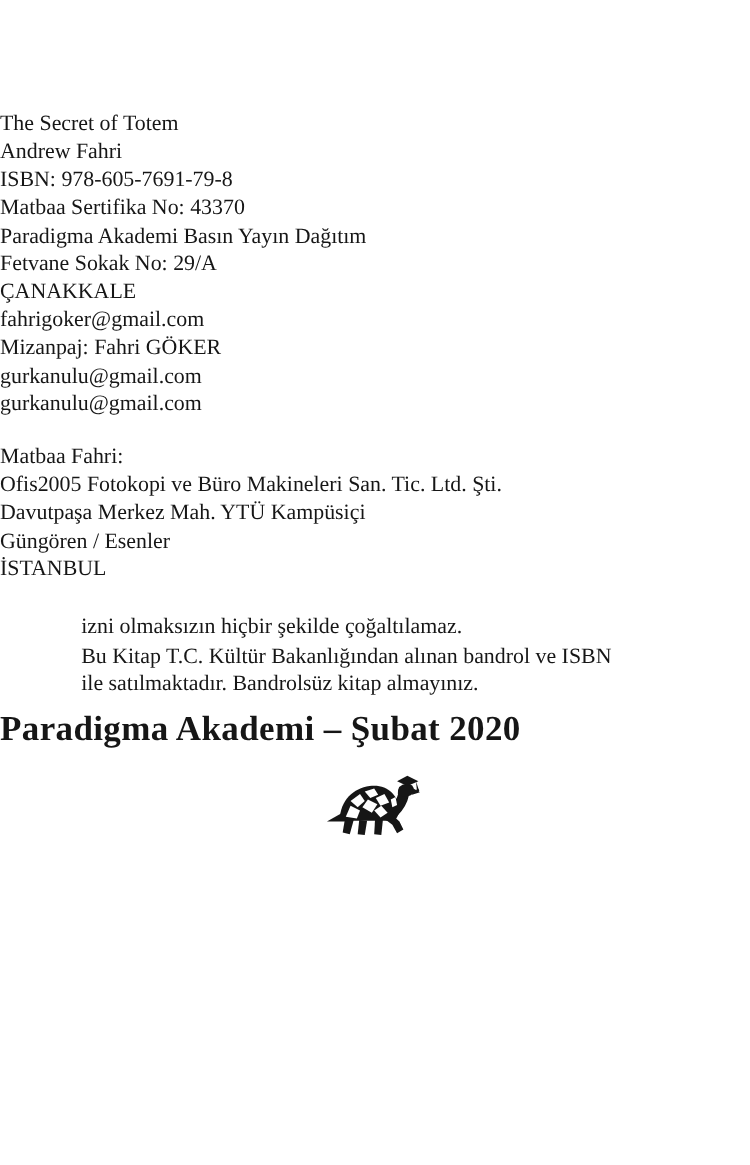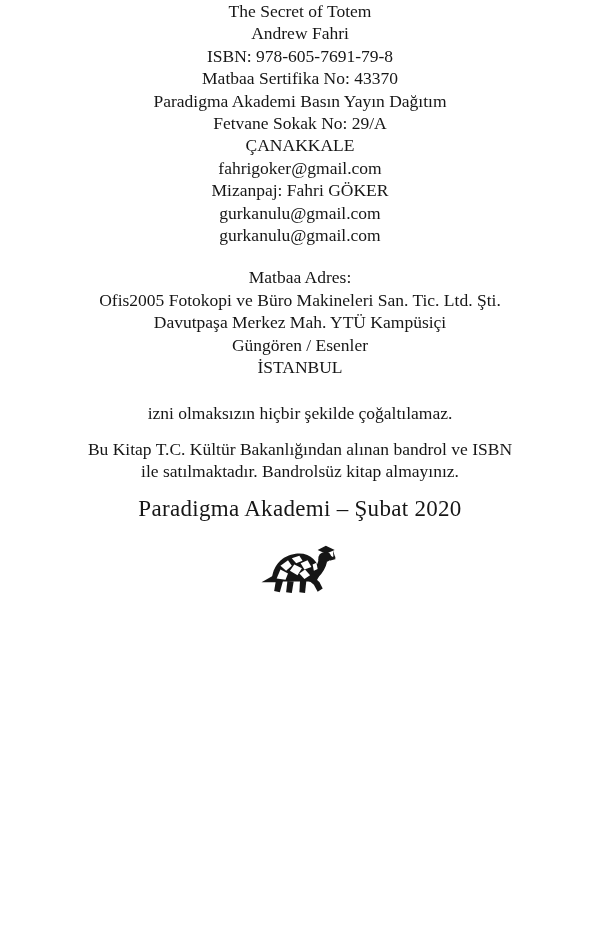--- a/index.html
+++ b/index.html
@@ -7,35 +7,36 @@
     padding: 0;
     background: #ffffff;
   }
   .page {
     position: relative;
     width: 600px;
     height: 932px;
     margin: 0 auto;
     background: #ffffff;
     box-sizing: border-box;
+    padding-top: 87px;
     overflow: hidden;
     font-family: "Liberation Serif", "DejaVu Serif", serif;
     color: #161616;
     font-size: 17.5px;
     line-height: 22.4px;
-    text-align: center;
+    text-align: left;
   }
   .block { margin: 0; }
   .printer-block { margin-top: 20px; }
   .notice { max-width: 470px; margin: 23px auto 0; }
-  .notice-2 { margin-top: 14px; }
+  .notice-2 { margin-top: 2px; }
   .imprint-heading {
     margin-top: 12px;
-    font-size: 23px;
-    font-weight: normal;
+    font-size: 28px;
+    font-weight: bold;
     line-height: 28px;
     letter-spacing: 0.3px;
   }
   .logo-wrap {
     margin-top: 20px;
     display: flex;
     justify-content: center;
   }
   .logo-wrap svg { display: block; }
 </style>
@@ -52,21 +53,21 @@
     <div>Paradigma Akademi Basın Yayın Dağıtım</div>
     <div>Fetvane Sokak No: 29/A</div>
     <div>ÇANAKKALE</div>
     <div>fahrigoker@gmail.com</div>
     <div>Mizanpaj: Fahri GÖKER</div>
     <div>gurkanulu@gmail.com</div>
     <div>gurkanulu@gmail.com</div>
   </div>
 
   <div class="block printer-block">
-    <div>Matbaa Adres:</div>
+    <div>Matbaa Fahri:</div>
     <div>Ofis2005 Fotokopi ve Büro Makineleri San. Tic. Ltd. Şti.</div>
     <div>Davutpaşa Merkez Mah. YTÜ Kampüsiçi</div>
     <div>Güngören / Esenler</div>
     <div>İSTANBUL</div>
   </div>
 
   <div class="notice">
     <div>izni olmaksızın hiçbir şekilde çoğaltılamaz.</div>
   </div>
 

